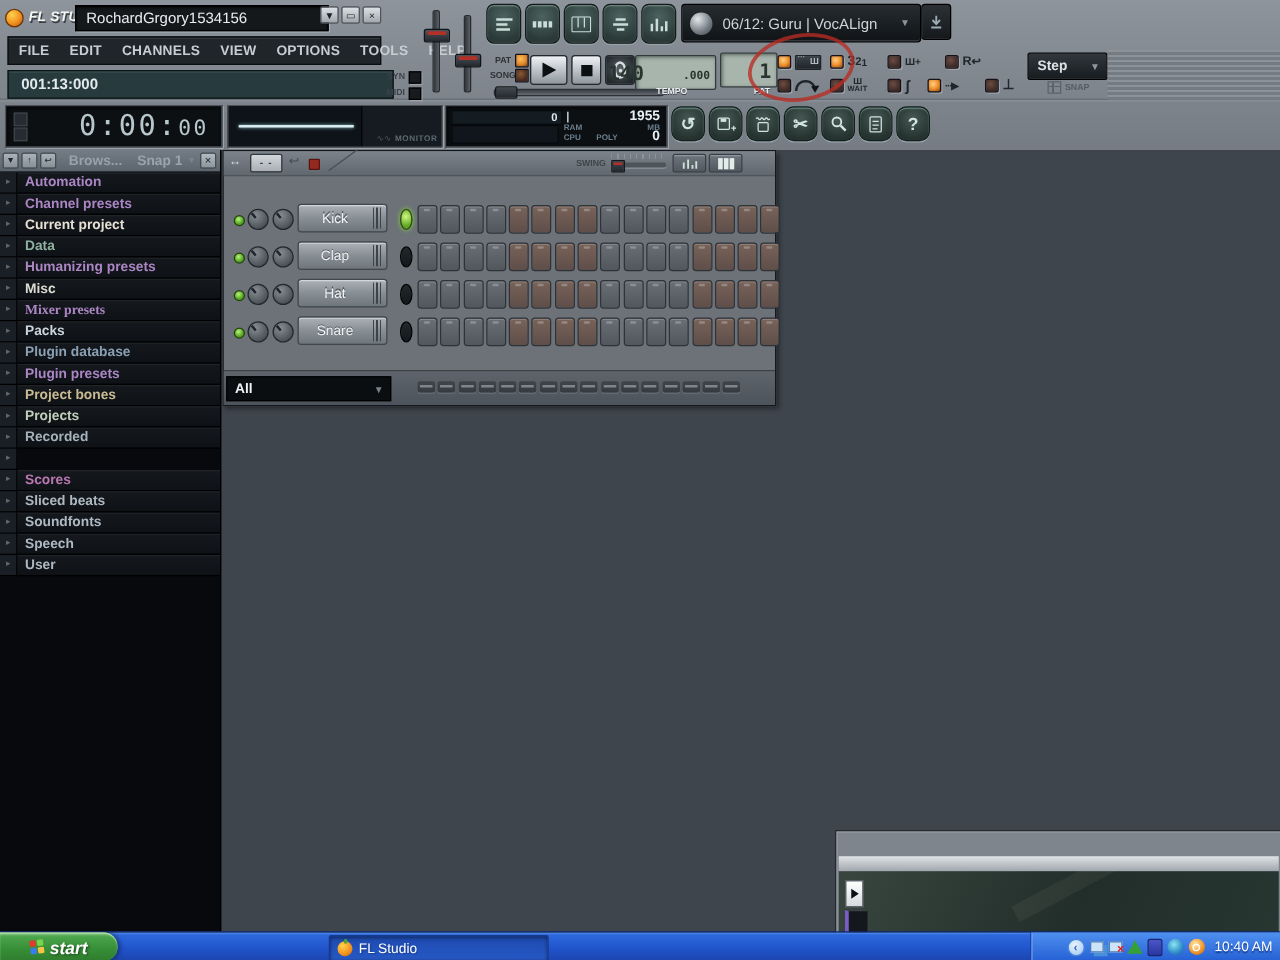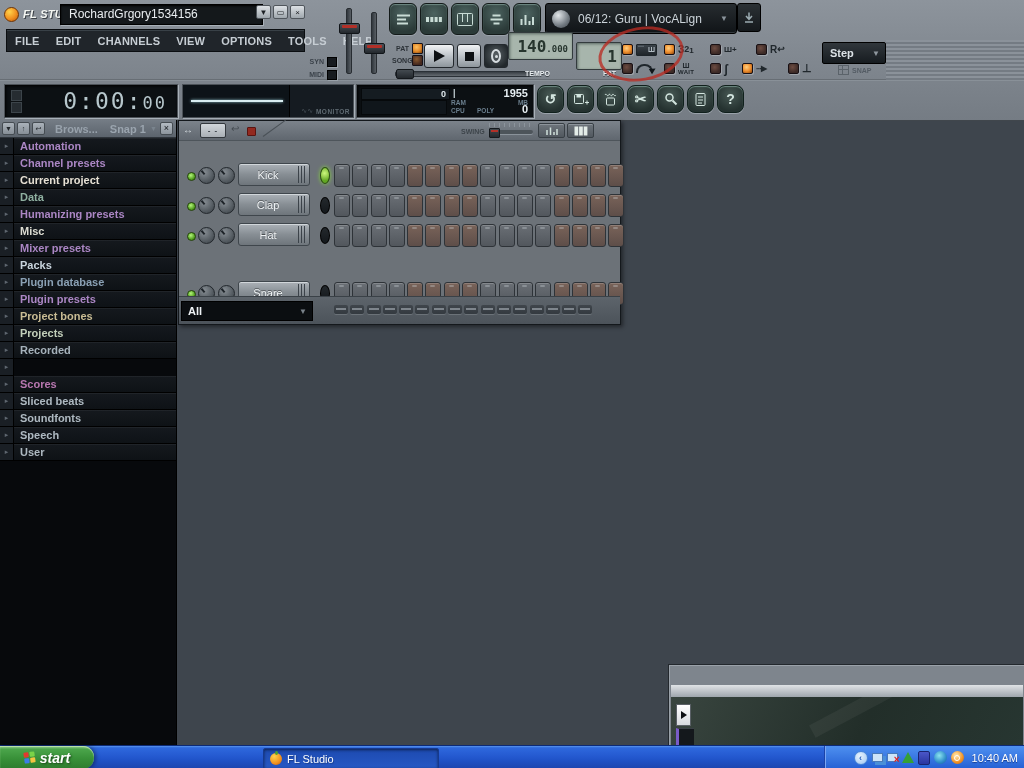--- a/index.html
+++ b/index.html
@@ -354,20 +354,21 @@
 
     <div class="abs menubar" id="menubar">
         <span class="menu-item">FILE</span>
         <span class="menu-item">EDIT</span>
         <span class="menu-item">CHANNELS</span>
         <span class="menu-item">VIEW</span>
         <span class="menu-item">OPTIONS</span>
         <span class="menu-item">TOOLS</span>
         <span class="menu-item">HELP</span>
       </div>
+    <div class="abs hintbar">001:13:000</div>
 
     <div class="abs io">
       <div class="io-row">
           <span class="io-lab">SYN</span>
           <span class="io-led"></span>
         </div>
       <div class="io-row">
           <span class="io-lab">MIDI</span>
           <span class="io-led"></span>
         </div>
@@ -435,21 +436,21 @@
     <button class="abs tbtn lt" style="left:457px;top:44px;width:24px;height:24px;display:flex;">
         <span class="stop-sq"></span>
       </button>
     <button class="abs tbtn rec-btn" style="left:484px;top:44px;width:24px;height:24px;display:flex;">
         <span class="rec-ring"></span>
       </button>
 
     <div class="abs hslider-track" style="left:395px;top:71px;width:134px;"></div>
     <div class="abs hslider-handle" style="left:396px;top:69px;"></div>
 
-    <div class="abs lcd" style="left:508px;top:32px;width:59px;height:26px;">
+    <div class="abs lcd" style="left:508px;top:44px;width:59px;height:26px;gap:31px;">
       <span class="big" id="tempo-int">140</span>
         <span class="small" id="tempo-frac">.000</span>
     </div>
     <div class="abs lcd-cap" style="left:508px;top:70px;width:59px;">TEMPO</div>
     <div class="abs lcd" style="left:576px;top:42px;width:40px;height:26px;">
       <span class="big">1</span>
     </div>
     <div class="abs lcd-cap" style="left:576px;top:70px;width:40px;text-align:right;">PAT</div>
 
     <div class="abs recpanel" id="recpanel">
@@ -615,21 +616,21 @@
         <div class="br-row">
           <span class="br-arrow">▸</span>
           <span class="br-label" style="color: rgb(171, 134, 196);">Humanizing presets</span>
         </div>
         <div class="br-row">
           <span class="br-arrow">▸</span>
           <span class="br-label" style="color: rgb(220, 220, 210);">Misc</span>
         </div>
         <div class="br-row">
           <span class="br-arrow">▸</span>
-          <span class="br-label" style="color: rgb(171, 134, 196);">Mixer presets</span>
+          <span class="br-label" style="color: rgb(171, 134, 196); font-family: Liberation Serif, serif;">Mixer presets</span>
         </div>
         <div class="br-row">
           <span class="br-arrow">▸</span>
           <span class="br-label" style="color: rgb(201, 212, 221);">Packs</span>
         </div>
         <div class="br-row">
           <span class="br-arrow">▸</span>
           <span class="br-label" style="color: rgb(138, 160, 180);">Plugin database</span>
         </div>
         <div class="br-row">
@@ -770,21 +771,21 @@
             <span class="stp g"></span>
             <span class="stp g"></span>
             <span class="stp g"></span>
             <span class="stp g"></span>
             <span class="stp r"></span>
             <span class="stp r"></span>
             <span class="stp r"></span>
             <span class="stp r"></span>
           </span>
         </div>
-        <div class="ch-row" style="top: 113px; margin-top: 28px;">
+        <div class="ch-row" style="top: 113px;">
           <span class="ch-led"></span>
           <span class="knob k1"></span>
           <span class="knob k2"></span>
           <button class="ch-btn">Snare</button>
           <span class="ch-sel"></span>
           <span class="steps">
             <span class="stp g"></span>
             <span class="stp g"></span>
             <span class="stp g"></span>
             <span class="stp g"></span>

